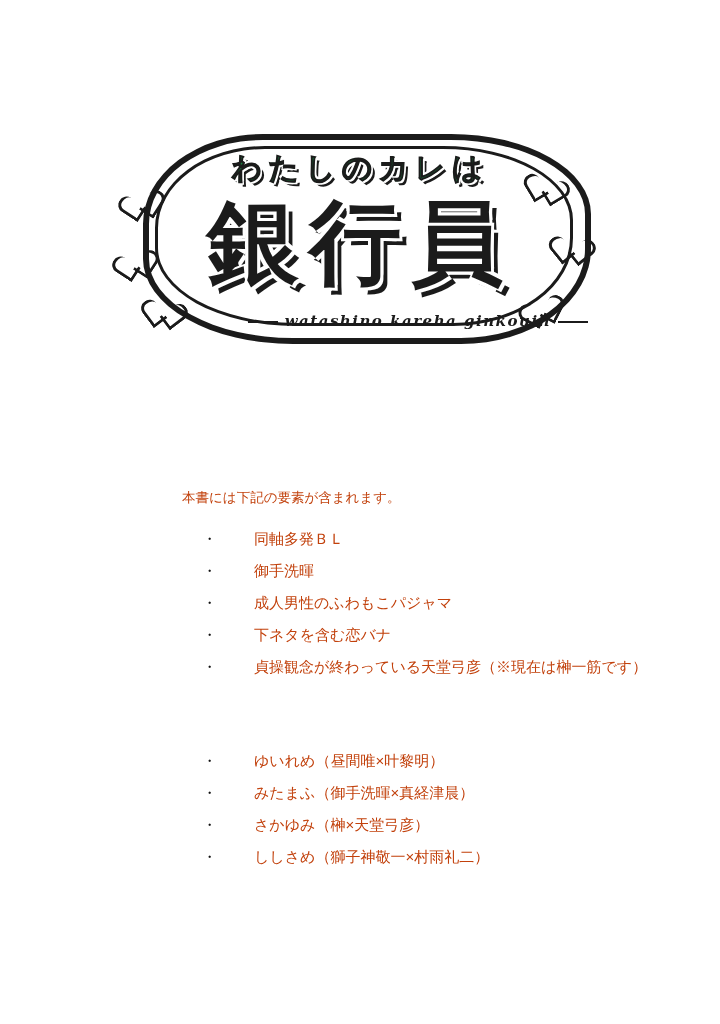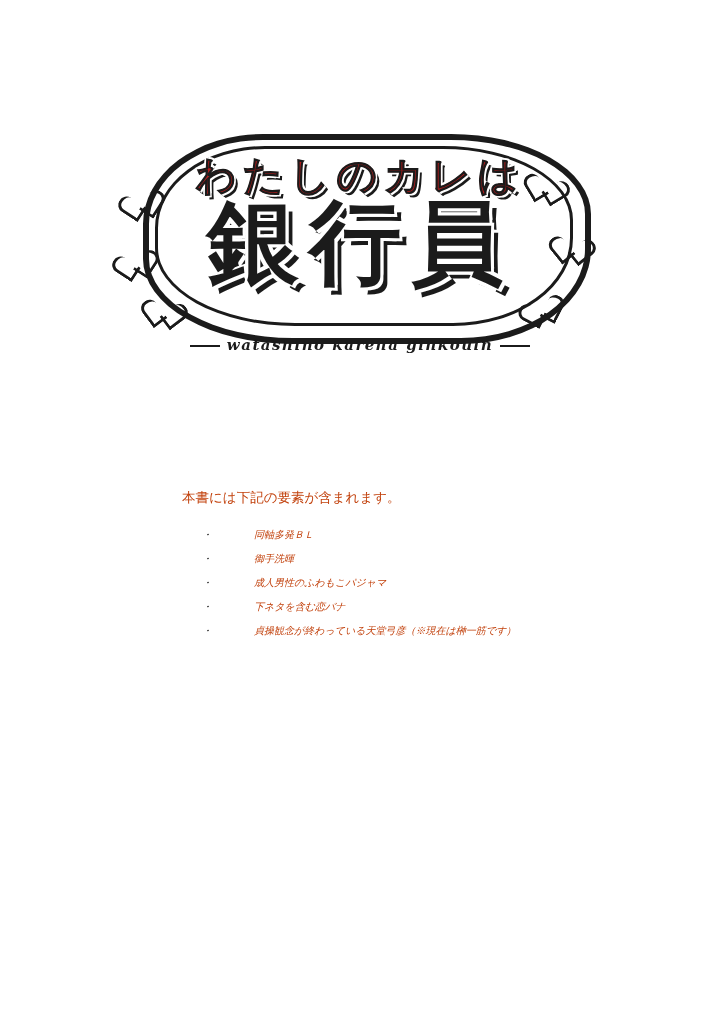--- a/index.html
+++ b/index.html
@@ -90,24 +90,24 @@
   .heart.h6 { left: 408px; top: 178px; transform: rotate(-18deg); }
 
   
   .logo-line-top {
     position: absolute;
     left: 0;
     top: 28px;
     width: 470px;
     text-align: center;
     font-family: "DejaVu Sans", sans-serif;
-    font-size: 40px;
+    font-size: 30px;
     font-weight: bold;
     letter-spacing: 6px;
-    color: #b91c1c;
+    color: #15803d;
     -webkit-text-stroke: 1px #1b1b1b;
     text-shadow:
        2px 2px 0 #ffffff,
       -2px 2px 0 #ffffff,
        2px -2px 0 #ffffff,
       -2px -2px 0 #ffffff,
        4px 4px 0 #1b1b1b;
   }
   
   .logo-line-main {
@@ -126,23 +126,23 @@
        3px 3px 0 #ffffff,
       -3px 3px 0 #ffffff,
        3px -3px 0 #ffffff,
       -3px -3px 0 #ffffff,
        7px 7px 0 #1b1b1b;
   }
   
   .logo-romaji {
     position: absolute;
     left: 0;
-    top: 216px;
-    width: 470px;
-    text-align: center;
+    top: 192px;
+    width: 470px;
+    text-align: right;
     font-family: "DejaVu Serif", serif;
     font-style: italic;
     font-weight: bold;
     font-size: 15px;
     letter-spacing: 1.5px;
     color: #1b1b1b;
   }
   .logo-romaji .rule {
     display: inline-block;
     width: 30px;
@@ -167,23 +167,22 @@
   }
   .list {
     list-style: none;
     margin: 16px 0 0 0;
     padding: 0 0 0 20px;
   }
   .list li {
     position: relative;
     padding-left: 52px;
     margin-bottom: 8px;
-    font-size: 10px;
+    font-size: 15px;
     line-height: 1.6;
-    font-style: italic;
   }
   .list li::before {
     content: "・";
     position: absolute;
     left: 0;
     top: 0;
     color: #111;
   }
   .block-gap { height: 46px; }
   .lines .para { margin-bottom: 2px; }
@@ -221,14 +220,20 @@
     <li>成人男性のふわもこパジャマ</li>
     <li>下ネタを含む恋バナ</li>
     <li>貞操観念が終わっている天堂弓彦（※現在は榊一筋です）</li>
   </ul>
 
   <div class="block-gap"></div>
 
   <div class="lines">
   </div>
 
+  <ul class="list">
+    <li>ゆいれめ（昼間唯×叶黎明）</li>
+    <li>みたまふ（御手洗暉×真経津晨）</li>
+    <li>さかゆみ（榊×天堂弓彦）</li>
+    <li>ししさめ（獅子神敬一×村雨礼二）</li>
+  </ul>
 
 </div>
 
 </body></html>

